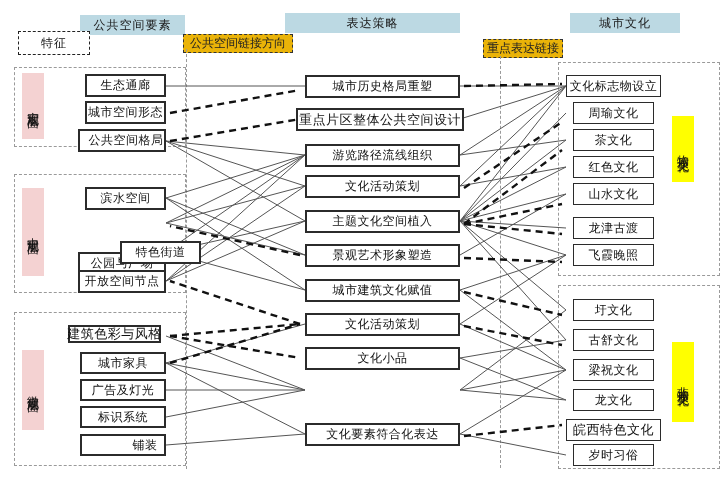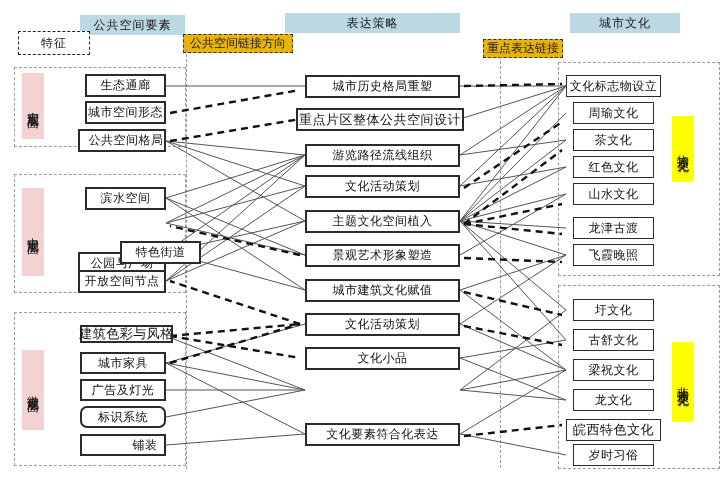--- a/index.html
+++ b/index.html
@@ -155,24 +155,24 @@
   <div class="node thick" style="left:85px;top:101px;width:81px;height:23px;">城市空间形态</div>
   <div class="node thick" style="left:78px;top:129px;width:88px;height:23px;padding-left:8px;">公共空间格局</div>
 
   <div class="vlabel" style="left:22px;top:188px;width:22px;height:88px;">中观层面</div>
   <div class="node thick" style="left:85px;top:187px;width:81px;height:23px;">滨水空间</div>
   <div class="node thick" style="left:78px;top:212px;width:88px;height:23px;margin-top:40px;">公园与广场</div>
   <div class="node thick" style="left:85px;top:241px;width:81px;height:23px;margin-left:35px;">特色街道</div>
   <div class="node thick" style="left:78px;top:270px;width:88px;height:23px;">开放空间节点</div>
 
   <div class="vlabel" style="left:22px;top:350px;width:22px;height:80px;">微观层面</div>
-  <div class="node thick small" style="left:80px;top:325px;width:93px;height:18px;">建筑色彩与风格</div>
+  <div class="node thick small" style="left:68px;top:325px;width:93px;height:18px;">建筑色彩与风格</div>
   <div class="node thick" style="left:80px;top:352px;width:86px;height:22px;">城市家具</div>
   <div class="node thick" style="left:80px;top:379px;width:86px;height:22px;">广告及灯光</div>
-  <div class="node thick" style="left:80px;top:406px;width:86px;height:22px;border-radius:7px;">标识系统</div>
+  <div class="node thick" style="left:80px;top:406px;width:86px;height:22px;">标识系统</div>
   <div class="node thick" style="left:80px;top:434px;width:86px;height:22px;padding-left:44px;">铺装</div>
 
   <div class="node thick" style="left:305px;top:75px;width:155px;height:23px;">城市历史格局重塑</div>
   <div class="node thick small" style="left:296px;top:108px;width:168px;height:23px;">重点片区整体公共空间设计</div>
   <div class="node thick" style="left:305px;top:144px;width:155px;height:23px;">游览路径流线组织</div>
   <div class="node thick" style="left:305px;top:175px;width:155px;height:23px;">文化活动策划</div>
   <div class="node thick" style="left:305px;top:210px;width:155px;height:23px;">主题文化空间植入</div>
   <div class="node thick" style="left:305px;top:244px;width:155px;height:23px;">景观艺术形象塑造</div>
   <div class="node thick" style="left:305px;top:279px;width:155px;height:23px;">城市建筑文化赋值</div>
   <div class="node thick" style="left:305px;top:313px;width:155px;height:23px;">文化活动策划</div>

